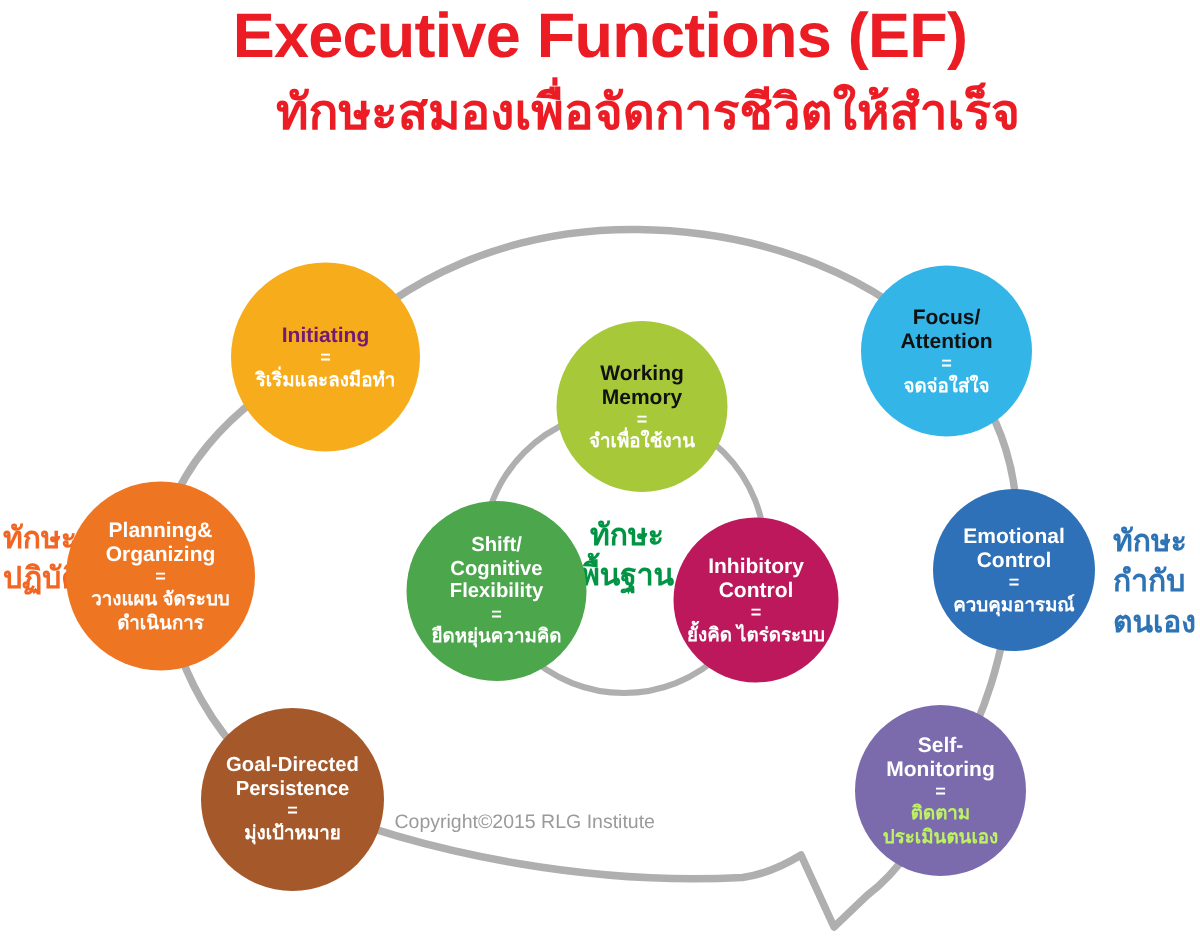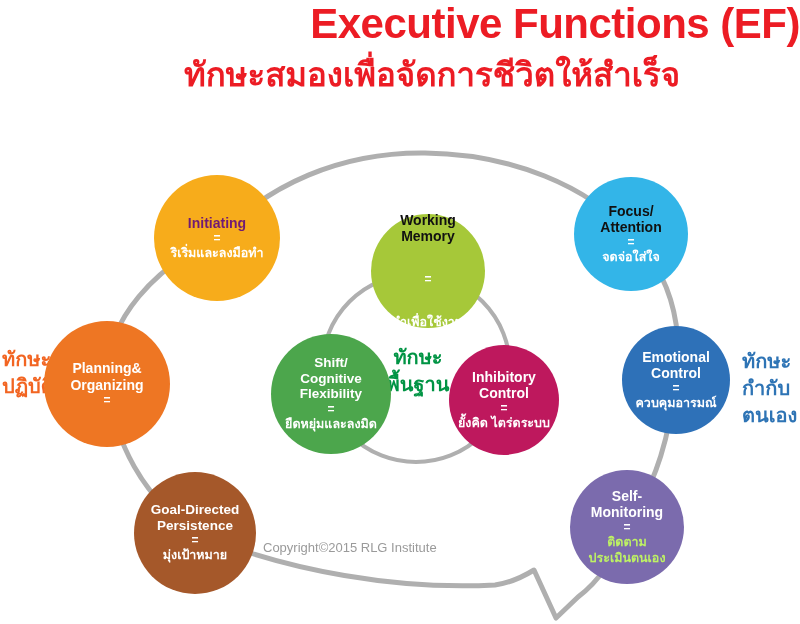--- a/index.html
+++ b/index.html
@@ -2,42 +2,42 @@
 <html><head>
 <meta charset="utf-8">
 <style>
   html,body{margin:0;padding:0;background:#fff;}
   .canvas{
     position:relative;width:800px;height:624px;background:#ffffff;
     font-family:"Liberation Sans","DejaVu Sans",sans-serif;overflow:hidden;
   }
   .brain-svg{position:absolute;left:0;top:0;pointer-events:none;}
   .main-title{
-    position:absolute;top:0;left:0;width:100%;text-align:right;
+    position:absolute;top:0;left:0;width:100%;text-align:center;
     font-size:42px;font-weight:bold;letter-spacing:-0.5px;line-height:1.15;
   }
   .sub-title{
     position:absolute;top:54px;left:0;width:100%;text-align:center;
     font-size:33px;font-weight:bold;line-height:1.3;
   }
   .tagline{
     position:absolute;top:110px;left:0;width:100%;text-align:center;
     font-size:20px;font-weight:bold;color:#111;line-height:1.3;
   }
   .node{
     position:absolute;border-radius:50%;
     display:flex;flex-direction:column;align-items:center;justify-content:center;
     text-align:center;
   }
   .node-title{font-weight:bold;font-size:14px;line-height:1.15;white-space:pre-line;}
   .node-eq{font-weight:bold;font-size:12px;line-height:1.25;}
   .node-thai{font-size:12.5px;line-height:1.25;white-space:pre-line;font-weight:bold;}
   .n0{left:154px;top:175px;width:126px;height:126px;}
   .n1{left:574px;top:177px;width:114px;height:114px;}
-  .n2{left:371px;top:214px;width:114px;height:114px;gap:28px;}
+  .n2{left:371px;top:214px;width:114px;height:114px;}
   .n3{left:44px; top:321px;width:126px;height:126px;}
   .n4{left:271px;top:334px;width:120px;height:120px;}
   .n5{left:449px;top:345px;width:110px;height:110px;}
   .n6{left:622px;top:326px;width:108px;height:108px;}
   .n7{left:134px;top:472px;width:122px;height:122px;}
   .n8{left:570px;top:470px;width:114px;height:114px;}
   .n4 .node-title{font-size:13.5px;}
   .n7 .node-title{font-size:13.5px;}
   .group-label{
     position:absolute;font-weight:bold;font-size:20px;line-height:1.35;
@@ -99,28 +99,30 @@
     <div class="node-title" style="color: rgb(17, 17, 17);">Working
 Memory</div>
     <div class="node-eq" style="color: rgb(255, 255, 255);">=</div>
     <div class="node-thai" style="color: rgb(255, 255, 255);">จำเพื่อใช้งาน</div>
   </div>
 
   <div class="node n3" style="background: rgb(238, 118, 35);">
     <div class="node-title" style="color: rgb(255, 255, 255);">Planning&amp;
 Organizing</div>
     <div class="node-eq" style="color: rgb(255, 255, 255);">=</div>
+    <div class="node-thai" style="color: rgb(255, 255, 255);">วางแผน จัดระบบ
+ดำเนินการ</div>
   </div>
 
   <div class="node n4" style="background: rgb(76, 166, 76);">
     <div class="node-title" style="color: rgb(255, 255, 255);">Shift/
 Cognitive
 Flexibility</div>
     <div class="node-eq" style="color: rgb(255, 255, 255);">=</div>
-    <div class="node-thai" style="color: rgb(255, 255, 255);">ยืดหยุ่มและลงมิด</div>
+    <div class="node-thai" style="color: rgb(255, 255, 255);">ยืดหยุ่นความคิด</div>
   </div>
 
   <div class="node n5" style="background: #be185d;">
     <div class="node-title" style="color: rgb(255, 255, 255);">Inhibitory
 Control</div>
     <div class="node-eq" style="color: rgb(255, 255, 255);">=</div>
     <div class="node-thai" style="color: rgb(255, 255, 255);">ยั้งคิด ไตร่ดระบบ</div>
   </div>
 
   <div class="node n6" style="background: rgb(46, 113, 184);">

